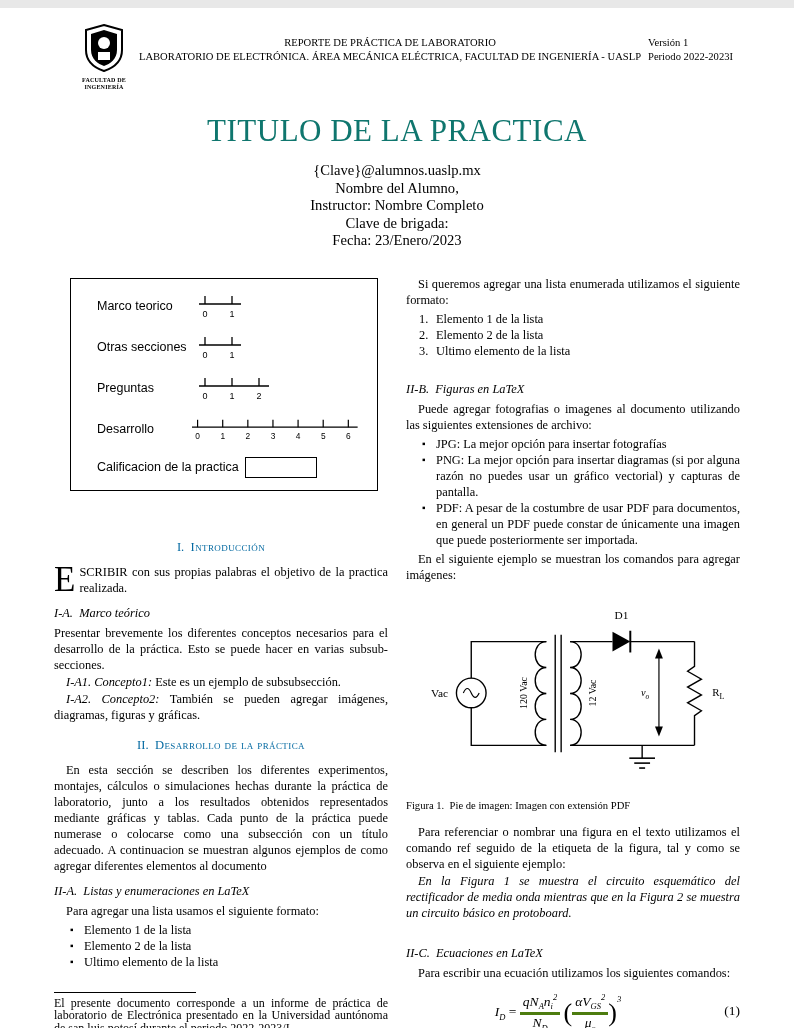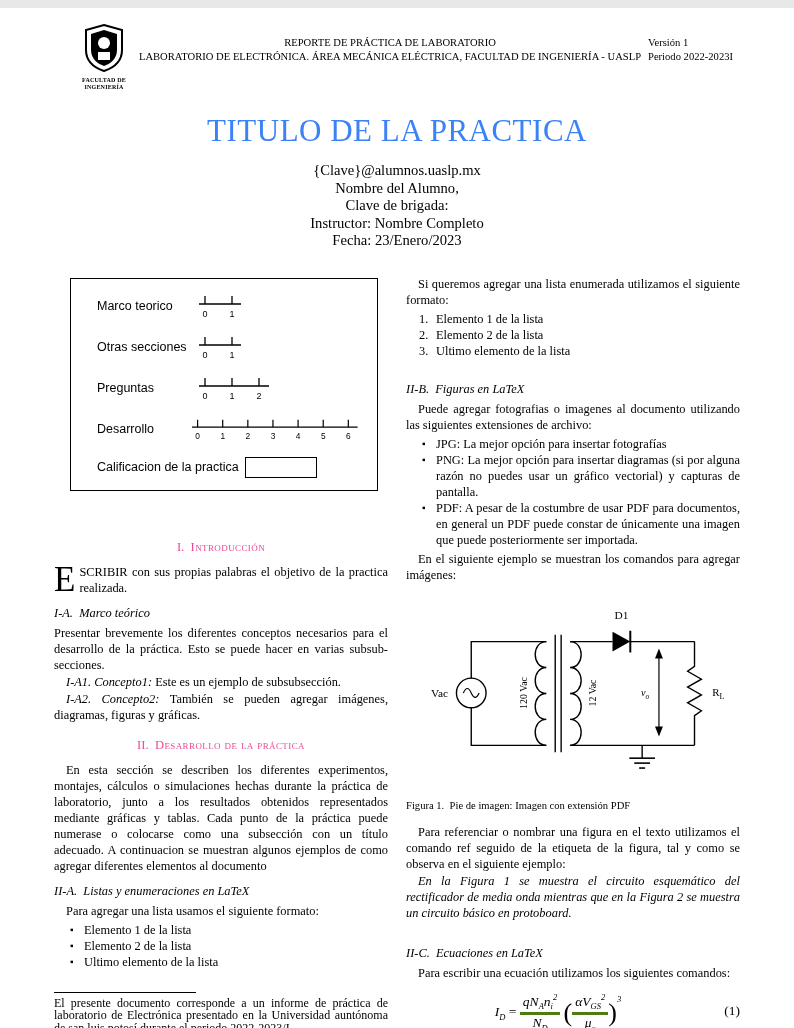--- a/index.html
+++ b/index.html
@@ -10,29 +10,29 @@
     font-family:"Liberation Serif", serif;
     padding:16px 54px 0 54px; overflow:hidden;
   }
   
   .hdr { display:flex; align-items:flex-start; }
   .logo-block { width:78px; text-align:center; padding-left:22px; }
   .logo-caption { font-size:6px; font-weight:bold; letter-spacing:0.2px; margin-top:1px; line-height:7px; }
   .hdr-center { flex:1; text-align:center; font-size:10.6px; line-height:14px; padding-top:12px; font-variant:small-caps; }
   .hdr-right { width:92px; font-size:10.6px; line-height:14px; padding-top:12px; }
   
-  .doc-title { text-align:center; font-size:31px; color:#3b82f6; margin-top:22px; letter-spacing:0.5px; }
+  .doc-title { text-align:center; font-size:31px; color:#0f766e; margin-top:22px; letter-spacing:0.5px; }
   .byline { text-align:center; font-size:14.6px; line-height:17.5px; margin-top:13px; }
   
   .cols { display:flex; gap:18px; margin-top:26px; }
   .col { width:334px; font-size:12.4px; line-height:16px; text-align:justify; }
   p.body { text-indent:12px; margin-bottom:1px; }
   p.noindent { text-indent:0; }
   
-  .sec-head { text-align:center; color:#ec4899; font-size:12.6px; margin:14px 0 9px 0; }
+  .sec-head { text-align:center; color:#0369a1; font-size:12.6px; margin:14px 0 9px 0; }
   .sec-head .sc { font-variant:small-caps; letter-spacing:0.4px; }
   .sub-head { font-style:italic; text-align:left; margin:9px 0 4px 0; text-indent:0; }
   .runin { text-indent:16px; }
   .runin .lead { font-style:italic; }
   
   .dropcap { float:left; font-size:35px; line-height:29px; padding:1px 4px 0 0; }
   
   .blist, .nlist { margin:3px 0 3px 0; }
   .blist .li { padding-left:30px; position:relative; }
   .blist .li::before { content:"▪"; position:absolute; left:16px; font-size:10px; }
@@ -86,22 +86,22 @@
     <div class="hdr-right">
       <div>Versión 1</div>
       <div>Periodo 2022-2023I</div>
     </div>
   </div>
 
   <div class="doc-title">TITULO DE LA PRACTICA</div>
   <div class="byline">
     <div>{Clave}@alumnos.uaslp.mx</div>
     <div>Nombre del Alumno,</div>
+    <div>Instructor: Nombre Completo</div>
     <div>Clave de brigada:</div>
-    <div>Instructor: Nombre Completo</div>
     <div>Fecha: 23/Enero/2023</div>
   </div>
 
   <div class="cols">
 
     <div class="col">
 
       <div class="rubric">
         <div class="rubric-row">
           <div class="rubric-label">Marco teorico</div>

